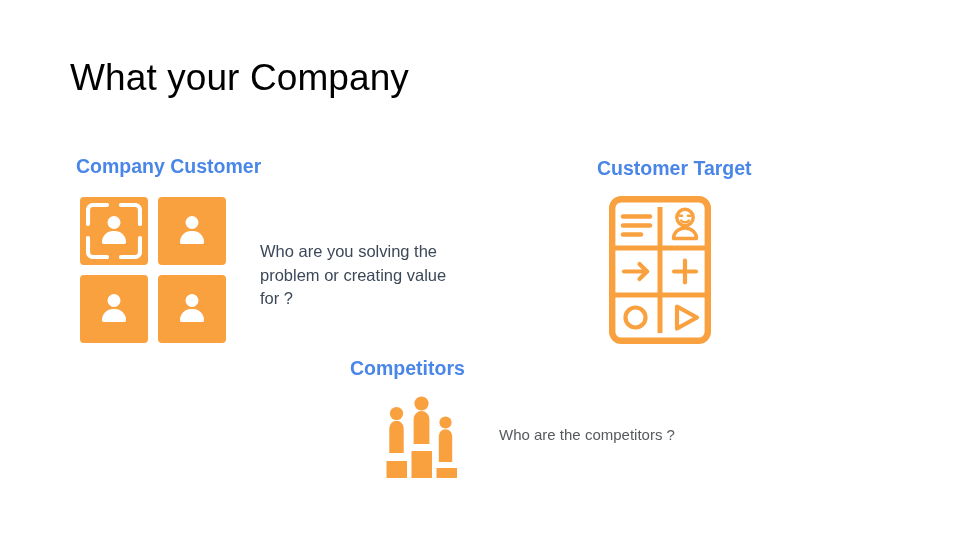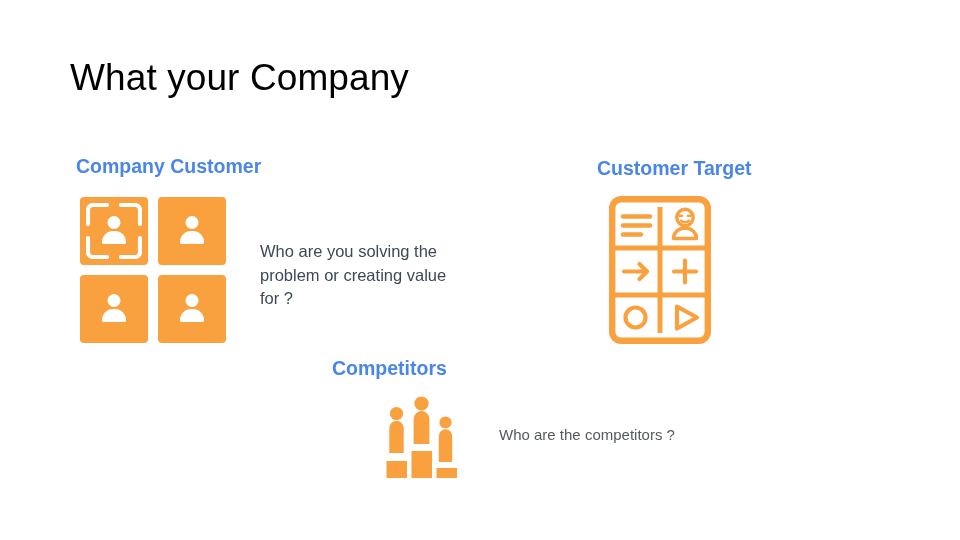--- a/index.html
+++ b/index.html
@@ -35,21 +35,21 @@
   
   .section-heading {
     position: absolute;
     font-size: 19.5px;
     font-weight: bold;
     color: #4a86e8;
     white-space: nowrap;
   }
   #heading-target   { left: 76px;  top: 155px; }
   #heading-needs    { left: 597px; top: 157px; }
-  #heading-competitors { left: 332px; top: 357px; }
+  #heading-competitors { left: 350px; top: 357px; }
 
   
   .body-text {
     position: absolute;
     color: #3c4858;
     font-size: 16.5px;
     line-height: 23.5px;
     font-weight: 400;
   }
   #text-target { left: 232px; top: 240px; width: 200px; margin-left: 28px; }

